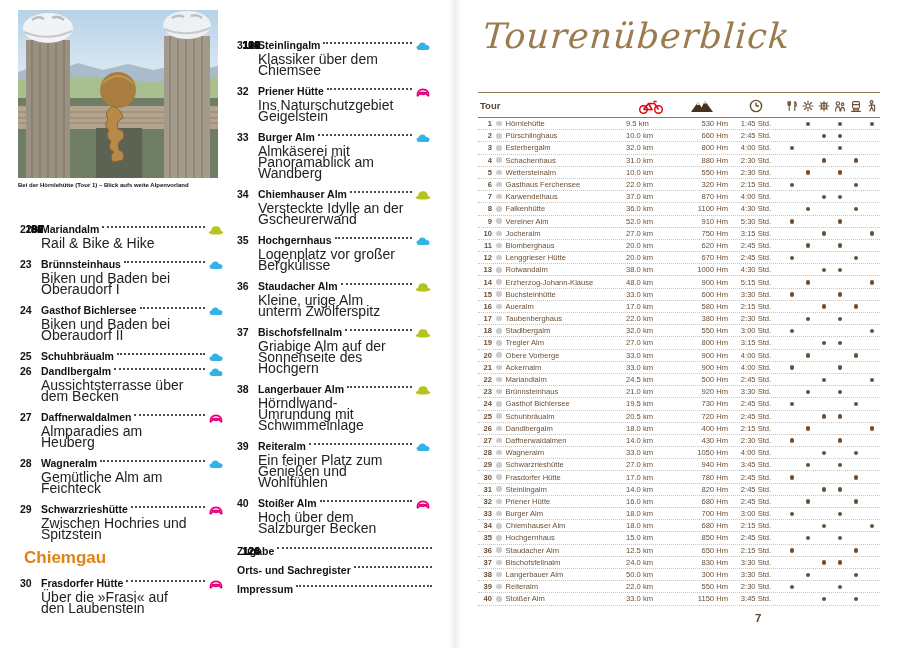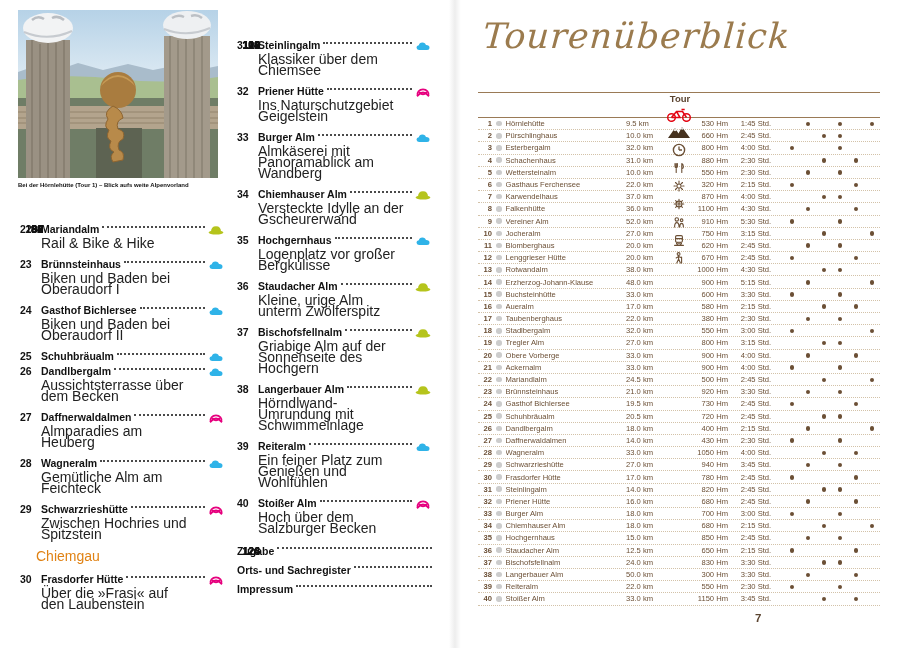--- a/index.html
+++ b/index.html
@@ -12,42 +12,42 @@
   .page.right{left:455px;width:455px;}
 
   
   .photo{position:absolute;left:18px;top:10px;width:200px;height:168px;overflow:hidden;}
   .caption{position:absolute;left:18px;top:182px;width:210px;font-size:6px;font-weight:bold;color:#111;}
 
   
   .toc-col{position:absolute;}
   .toc-left{left:20px;top:222px;width:208px;}
   .toc-right{left:237px;top:38px;width:198px;}
-  .section-head{color:#e08214;font-size:14px;font-weight:normal;margin:3px 0 8px 16px;}
+  .section-head{color:#e08214;font-size:17px;font-weight:bold;margin:3px 0 8px 4px;}
   .entry-row{display:flex;align-items:center;font-weight:bold;font-size:10.5px;line-height:15px;white-space:nowrap;}
   .entry-row .num{flex:none;width:21px;}
   .entry-row .leader{flex:1;border-bottom:2px dotted #4a4a4a;margin:0 3px;transform:translateY(-3px);min-width:8px;}
   .entry-row .page{flex:none;width:23px;text-align:right;}
   .desc{font-size:14px;font-weight:normal;color:#222;line-height:11px;margin:1px 0 8px 21px;max-width:152px;}
   .ticon{flex:none;width:17px;height:12px;margin-right:3px;position:relative;}
   .ticon svg{display:none;position:absolute;left:0;top:0;}
   .ticon.wave .i-wave{display:block;}
   .ticon.hat .i-hat{display:block;}
   .ticon.pretzel .i-pretzel{display:block;}
 
   .extras{position:absolute;left:237px;top:545px;width:198px;}
   .extra-row{display:flex;align-items:center;font-weight:bold;font-size:10.5px;line-height:12px;margin-bottom:7px;}
   .extra-row .leader{flex:1;border-bottom:2px dotted #4a4a4a;margin:0 3px;transform:translateY(-3px);}
   .extra-row .page{flex:none;width:23px;text-align:right;}
 
   
   .book-title{position:absolute;left:28px;top:16px;font-family:"DejaVu Serif",serif;font-style:italic;
               font-size:35px;color:#9b7b4e;letter-spacing:1px;transform:skewX(-4deg);}
   .ttable{position:absolute;left:23px;top:92px;width:402px;}
-  .thead{display:flex;align-items:center;height:26px;border-top:1px solid #9a7a56;border-bottom:1px solid #9a7a56;box-sizing:border-box;flex-direction:column;}
+  .thead{display:flex;align-items:center;height:26px;border-top:1px solid #9a7a56;border-bottom:1px solid #9a7a56;box-sizing:border-box;}
   .h-tour{flex:1;font-size:9.5px;font-weight:bold;color:#5b4430;padding-left:2px;}
   .h-km{flex:none;width:50px;text-align:center;}
   .h-hm{flex:none;width:52px;text-align:center;}
   .h-time{flex:none;width:56px;text-align:center;}
   .h-sm{flex:none;width:16px;text-align:center;}
   .thead svg{vertical-align:middle;}
 
   .trow{display:flex;align-items:center;height:12.2px;box-sizing:border-box;font-size:7.6px;color:#6b4f35;
         border-bottom:1px dotted #d3c2a8;line-height:11px;white-space:nowrap;}
   .c-num{flex:none;width:14px;text-align:right;font-weight:bold;}

